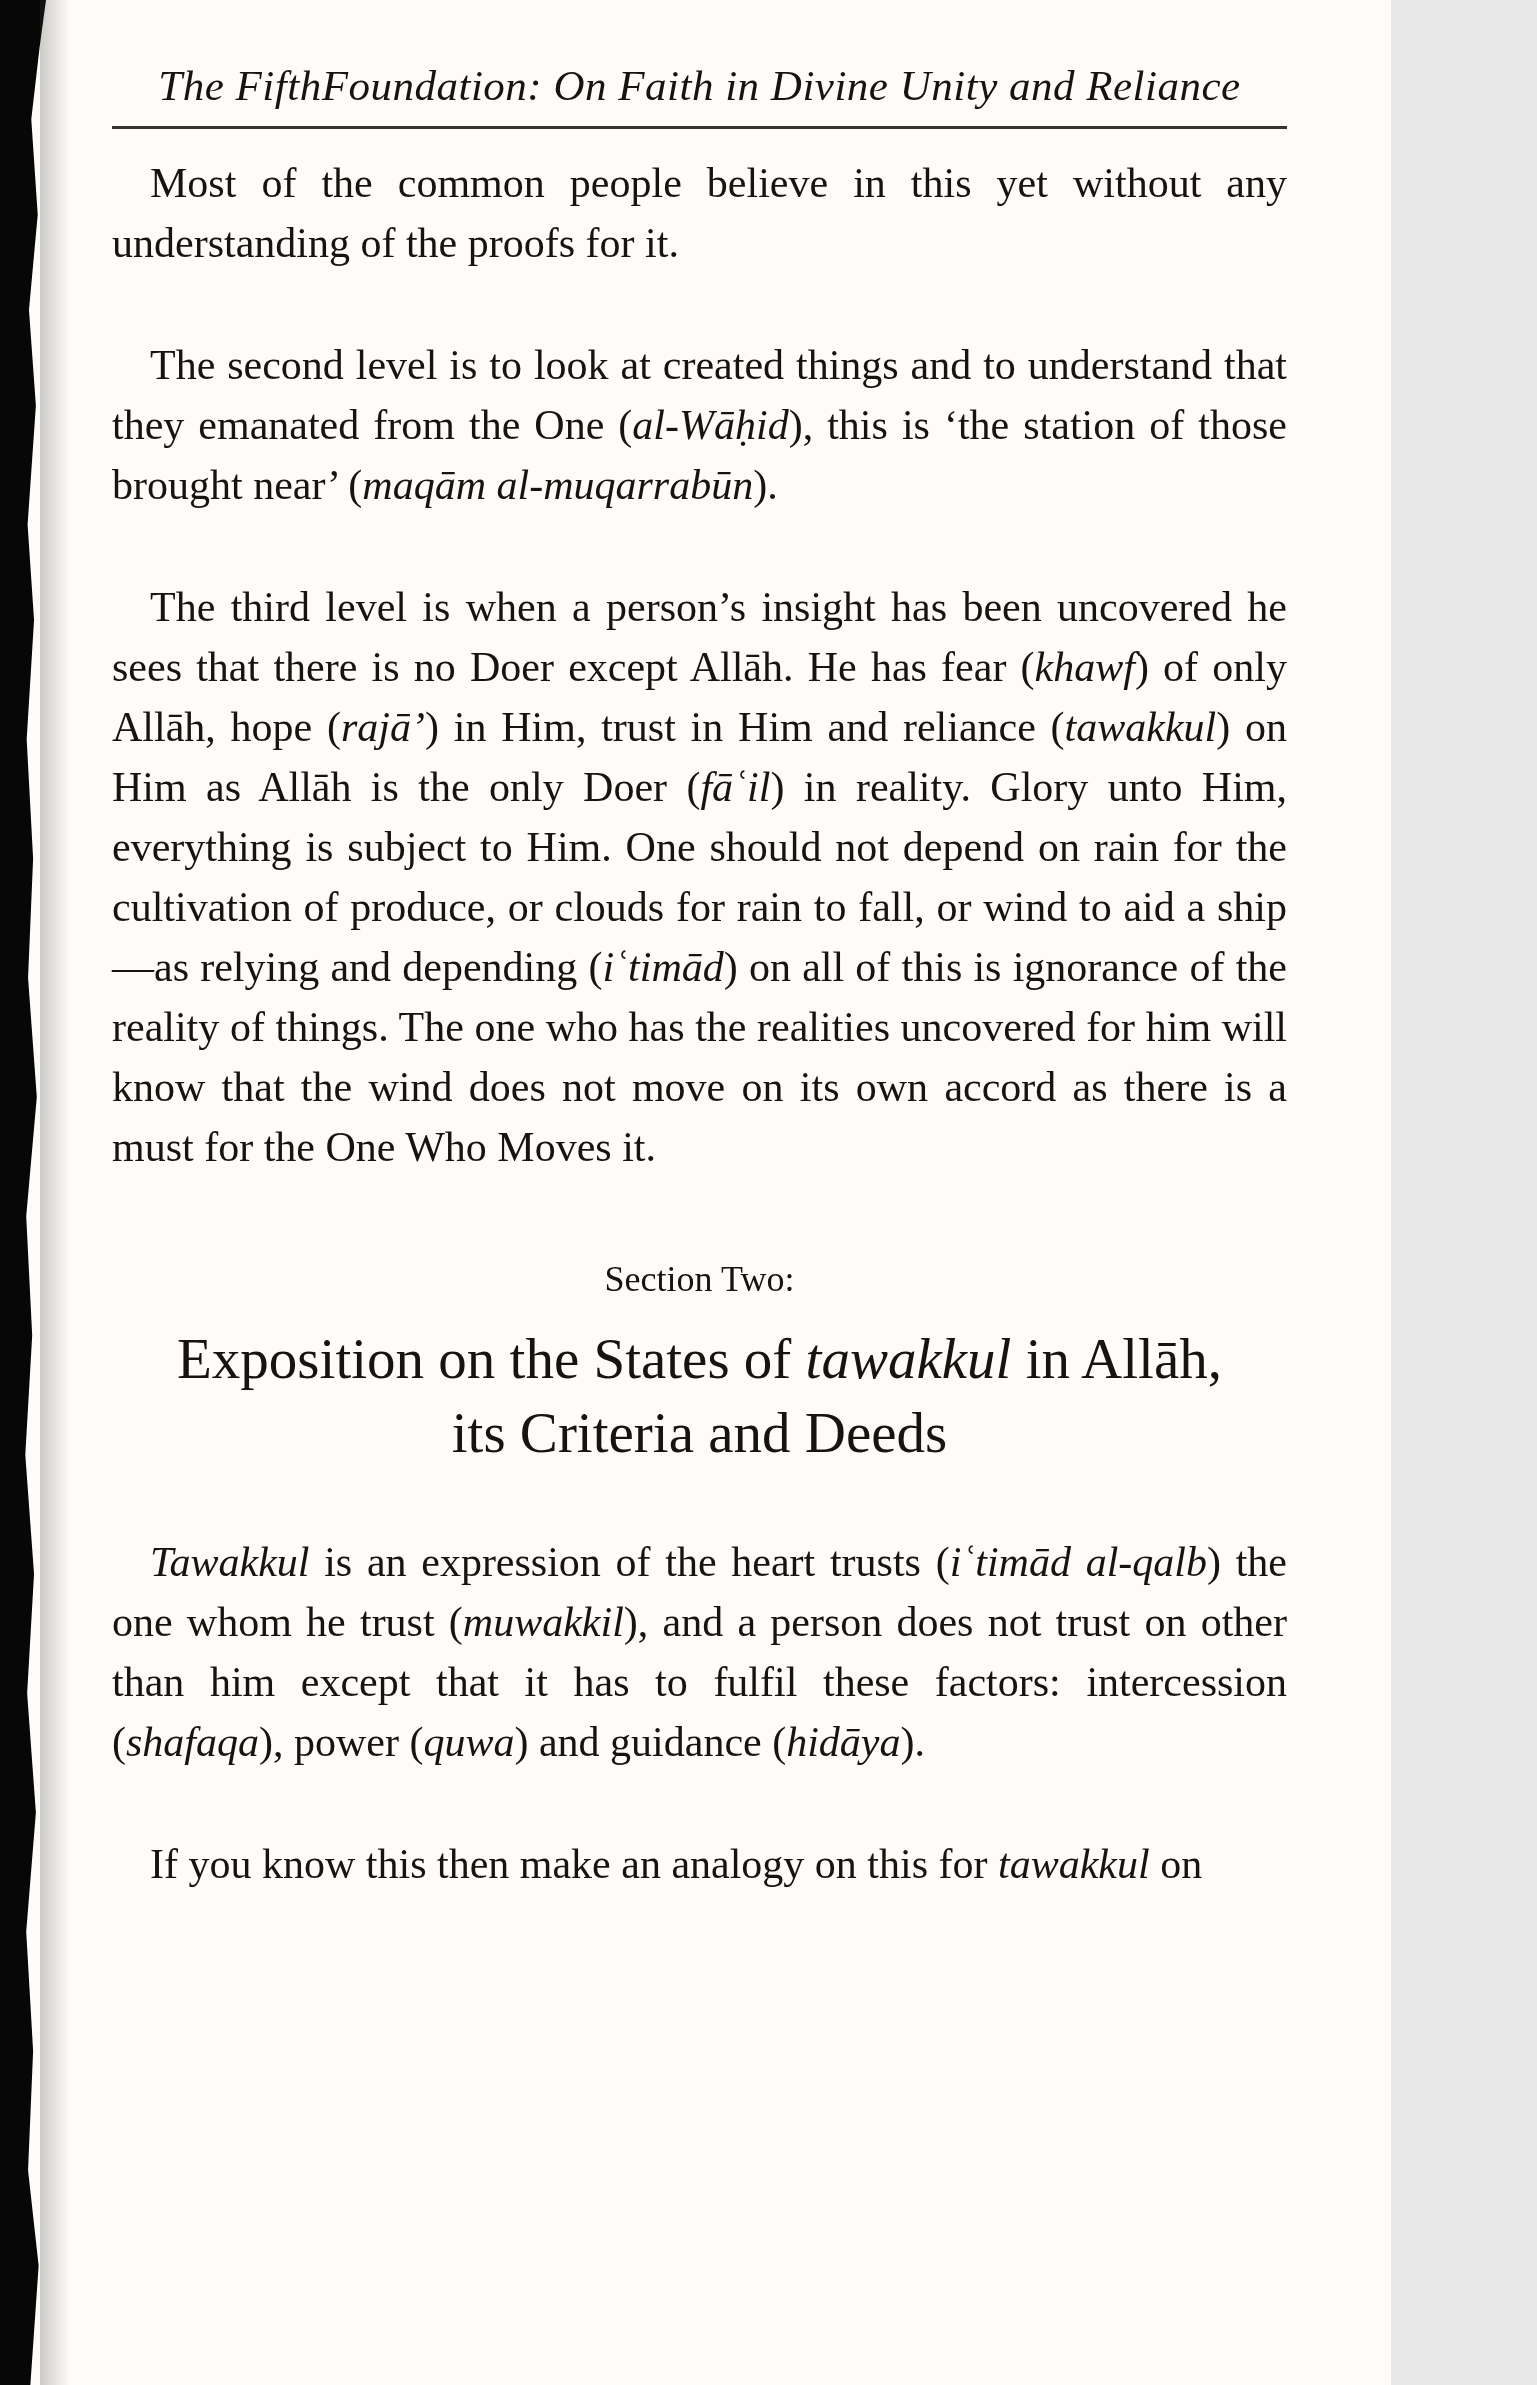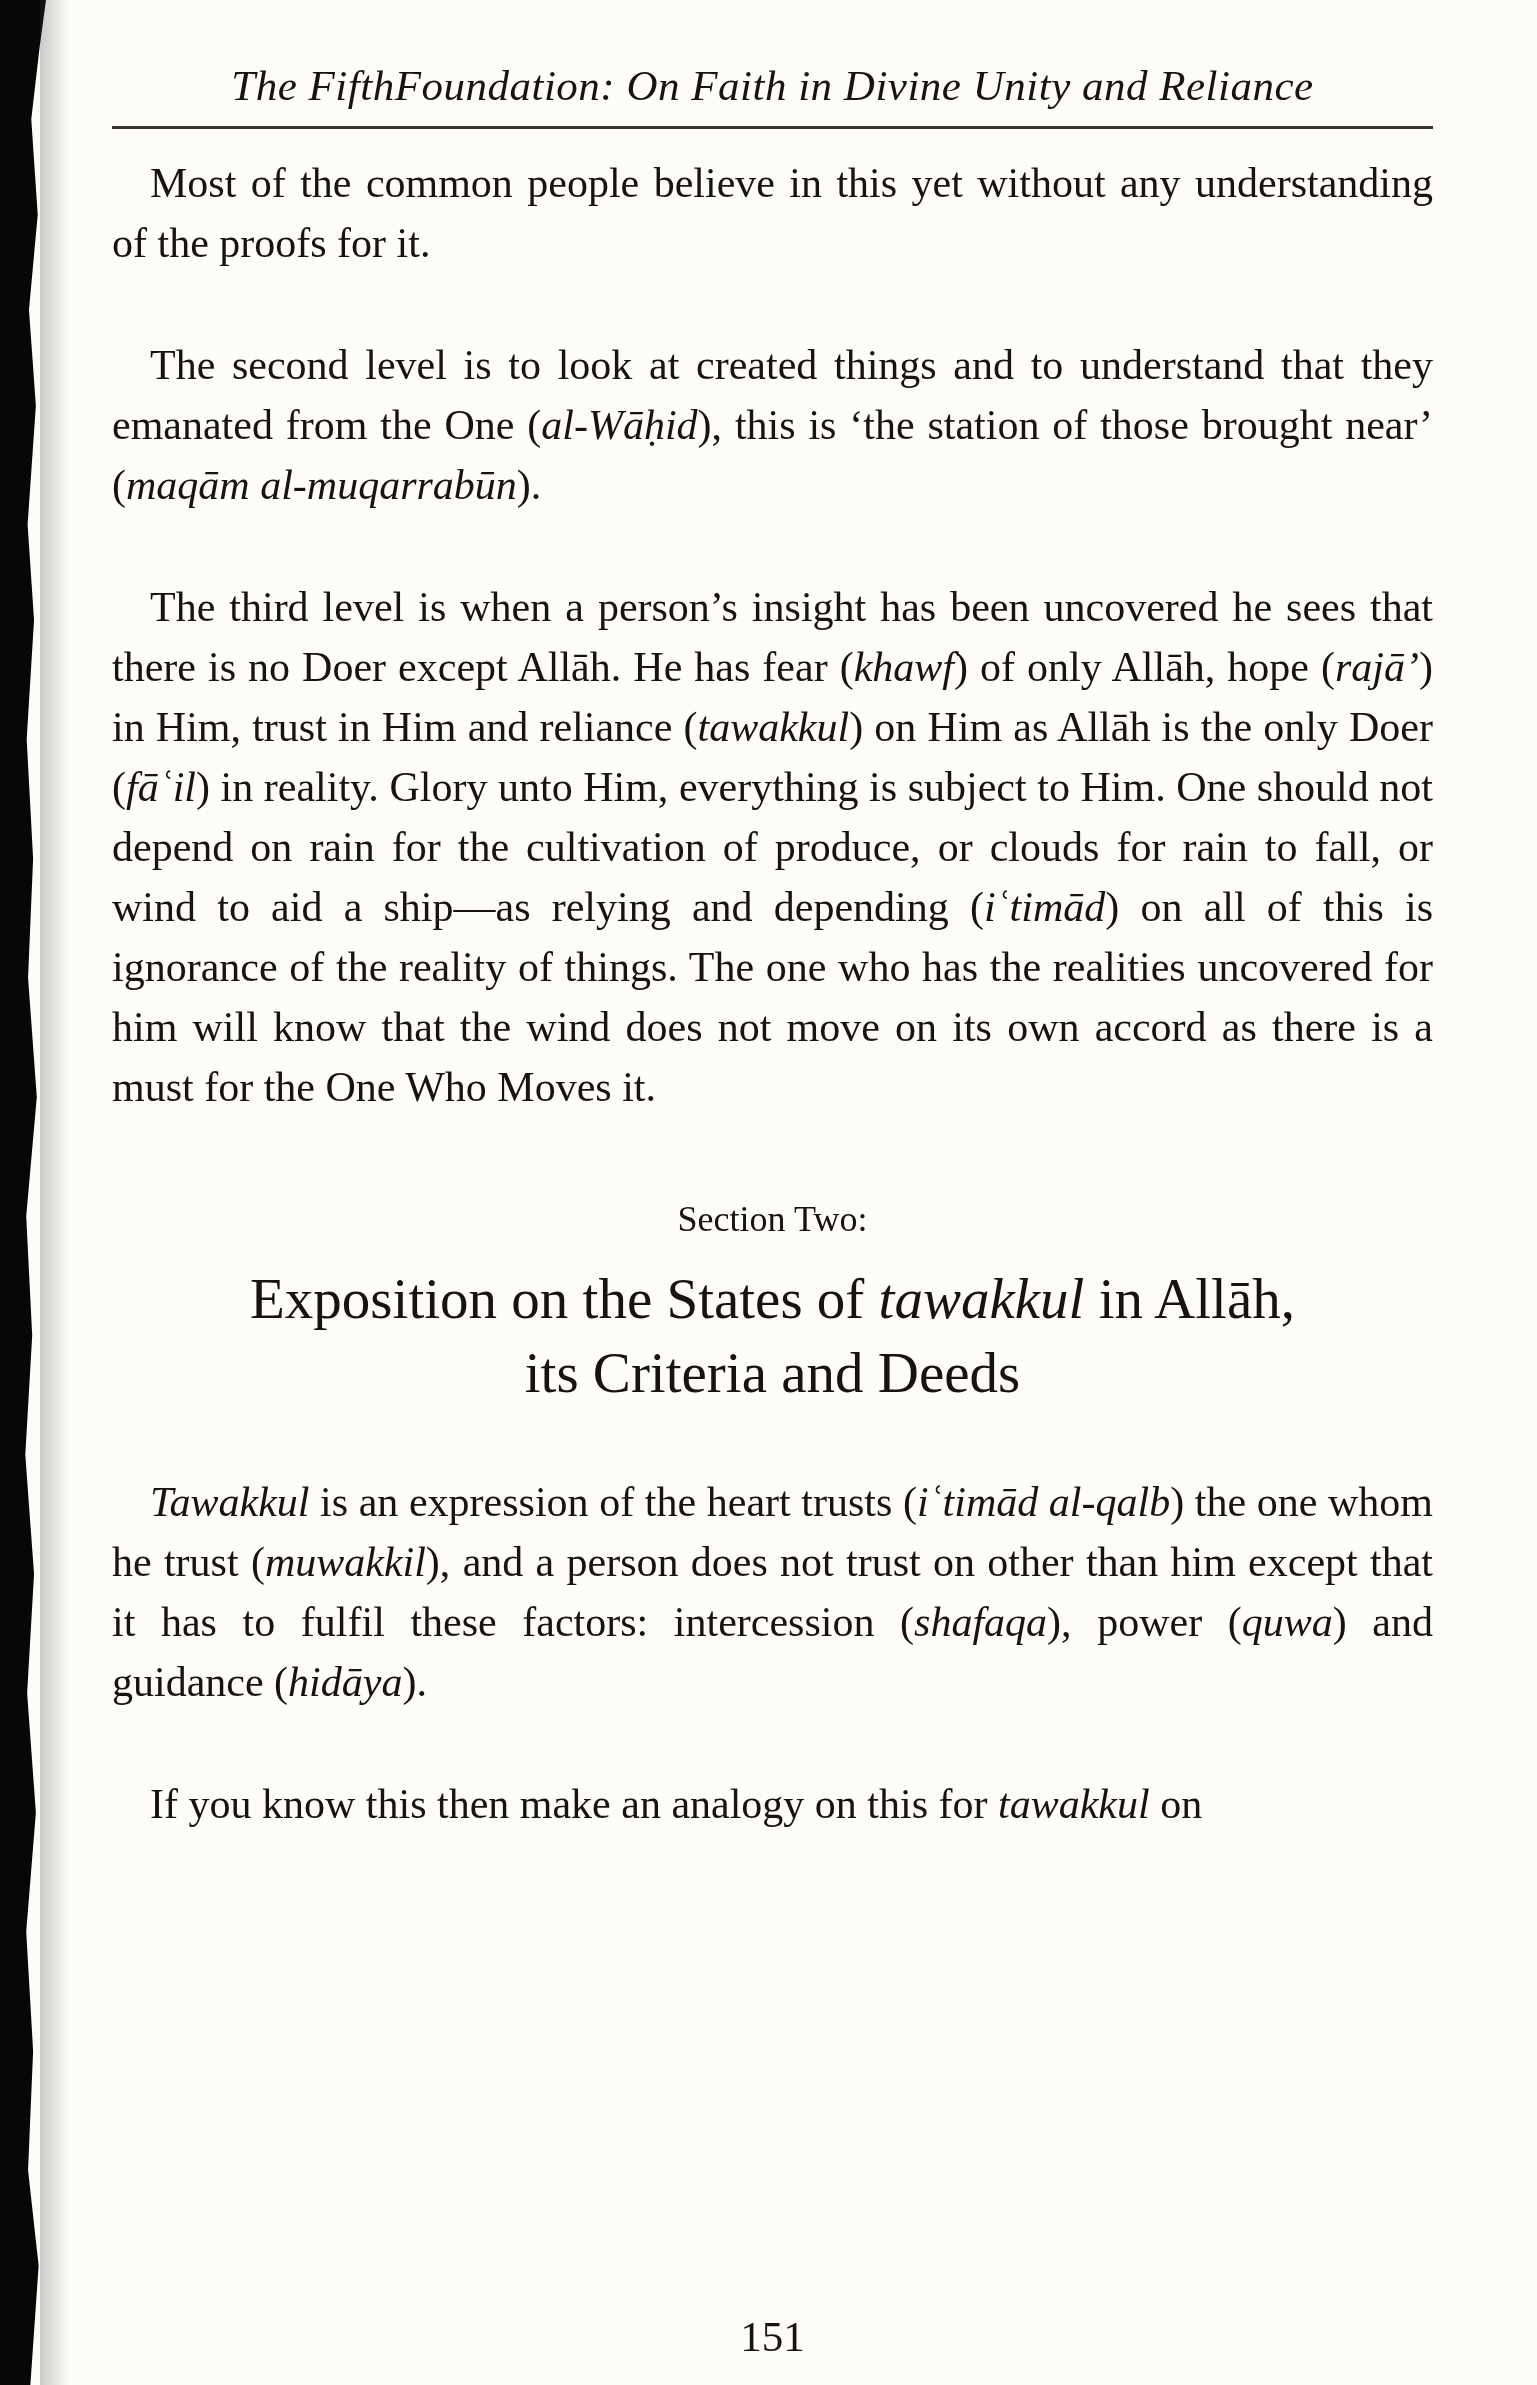--- a/index.html
+++ b/index.html
@@ -2,21 +2,21 @@
 <html><head>
 <meta charset="utf-8">
 <style>
   html, body {
     margin: 0;
     padding: 0;
     background: #e8e8e8;
   }
   .page {
     position: relative;
-    width: 1537px;
+    width: 1391px;
     height: 2385px;
     background: #fdfcf9;
     overflow: hidden;
     font-family: "Liberation Serif", "DejaVu Serif", serif;
     color: #17130f;
   }
   
   .binding {
     position: absolute;
     left: 0; top: 0; bottom: 0;
@@ -115,15 +115,14 @@
       </div>
     </div>
 
 
     <p class="body"><span class="it">Tawakkul</span><span> is an expression of the heart trusts (</span><span class="it">iʿtimād al-qalb</span><span>) the one whom he trust (</span><span class="it">muwakkil</span><span>), and a person does not trust on other than him except that it has to fulfil these factors: intercession (</span><span class="it">shafaqa</span><span>), power (</span><span class="it">quwa</span><span>) and guidance (</span><span class="it">hidāya</span><span>).</span></p>
 
     <p class="body"><span>If you know this then make an analogy on this for </span><span class="it">tawakkul</span><span> on</span></p>
 
   </div>
 
-  <div class="page-number">151</div>
 
 </div>
 
 </body></html>

